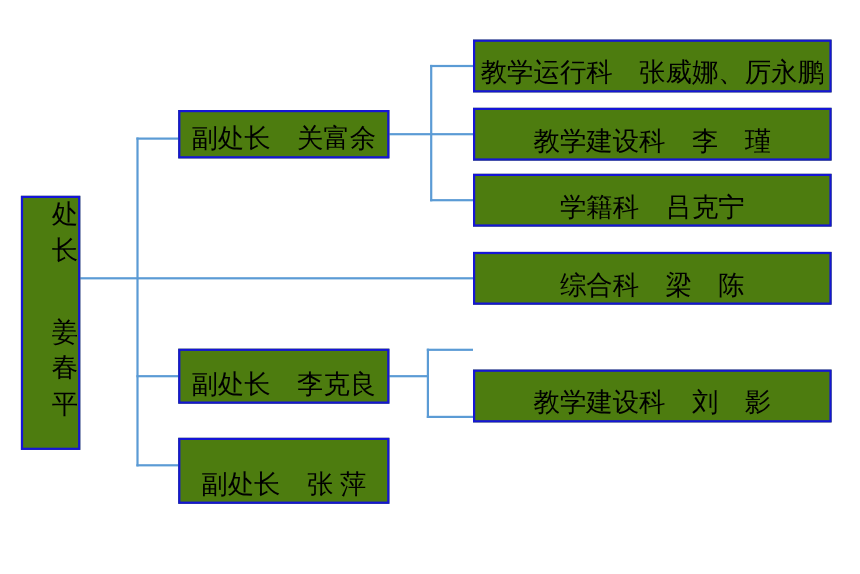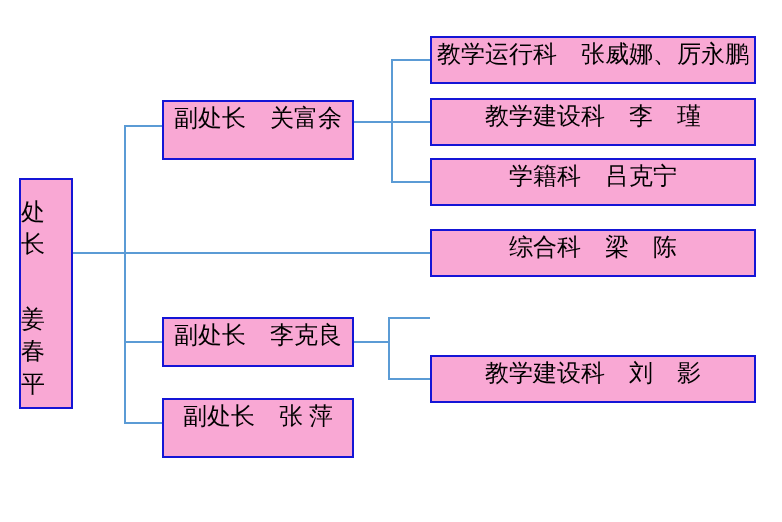--- a/index.html
+++ b/index.html
@@ -13,47 +13,47 @@
     height: 522px;
     background: var(--background, #ffffff);
     font-family: "Liberation Serif", "DejaVu Serif", serif;
     color: var(--text, #000000);
     overflow: hidden;
   }
   .node {
     position: absolute;
     box-sizing: border-box;
     border: 2px solid var(--box-border, #1515d6);
-    background: #f9a8d4;
+    background: #4d7c0f;
     display: flex;
-    align-items: flex-start;
+    align-items: flex-end;
     justify-content: center;
     font-size: 24px;
     white-space: pre;
     z-index: 2;
   }
   .node-director {
     left: 19px; top: 178px;
     width: 54px; height: 231px;
     flex-direction: column;
     justify-content: flex-start;
-    padding-top: 16px;
+    padding-top: 0;
   }
   .vtext {
     display: block;
     width: 1em;
     word-break: break-all;
     text-align: center;
     line-height: 1.35;
     white-space: normal;
   }
   .vtext.name { margin-top: 42px; }
   .node-deputy {
     left: 162px;
-    width: 192px; height: 60px;
+    width: 192px; height: 44px;
   }
   .node-dept {
     left: 430px;
     width: 326px; height: 48px;
   }
   .conn {
     position: absolute;
     background: var(--connector, #5b9bd5);
     z-index: 1;
   }
@@ -99,17 +99,17 @@
   </div>
   <div class="node node-dept" style="top:98px;">
     <span>教学建设科　李　瑾</span>
   </div>
   <div class="node node-dept" style="top:229px;">
     <span>综合科　梁　陈</span>
   </div>
   <div class="node node-dept" style="top:158px;">
     <span>学籍科　吕克宁</span>
   </div>
-  <div class="node node-dept" style="top:355px;">
+  <div class="node node-dept" style="top:336px;">
     <span>教学建设科　刘　影</span>
   </div>
 
 </div>
 
 </body></html>

